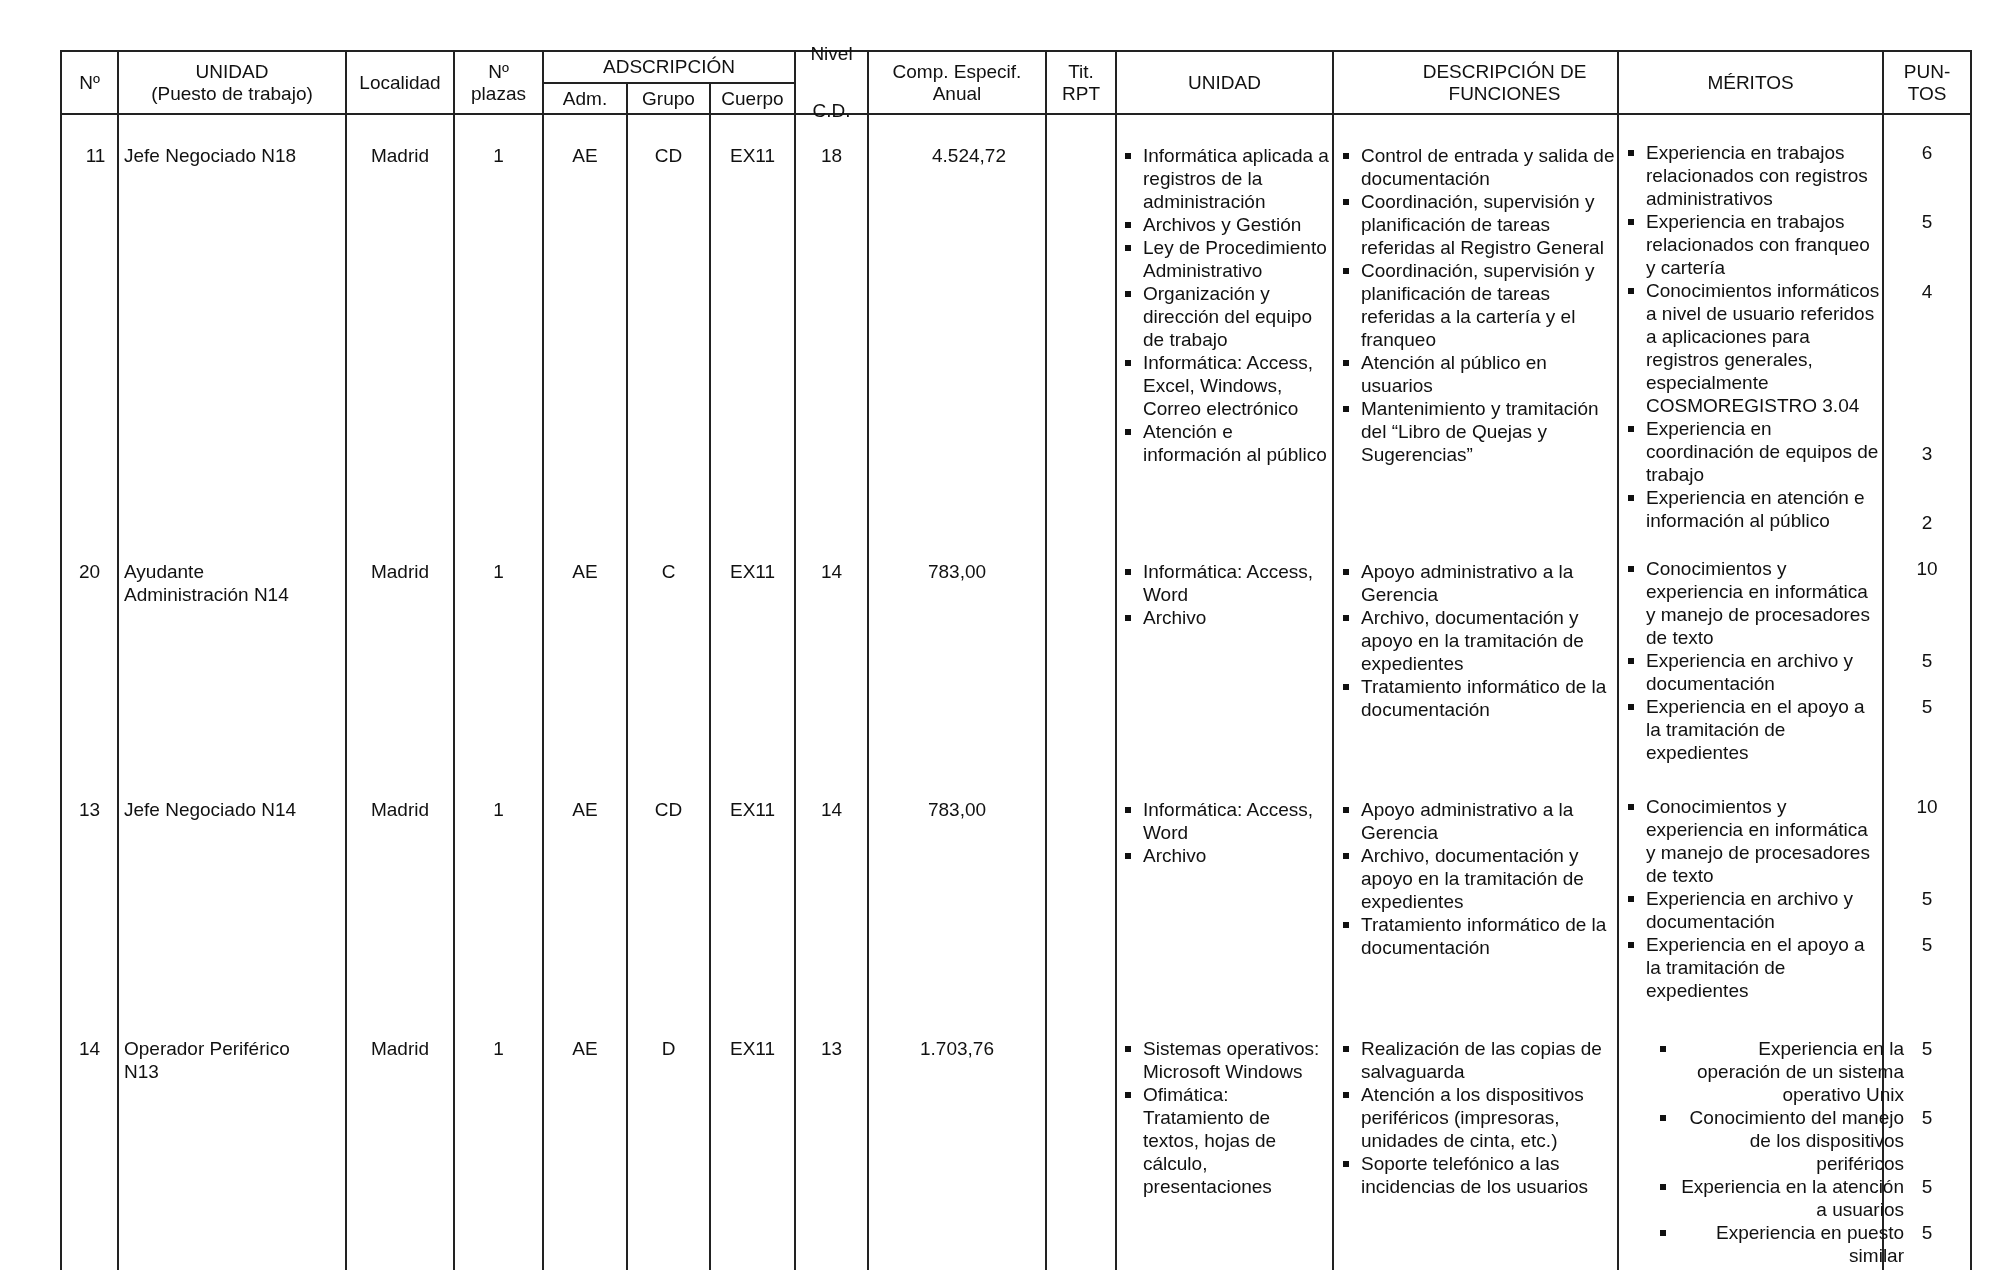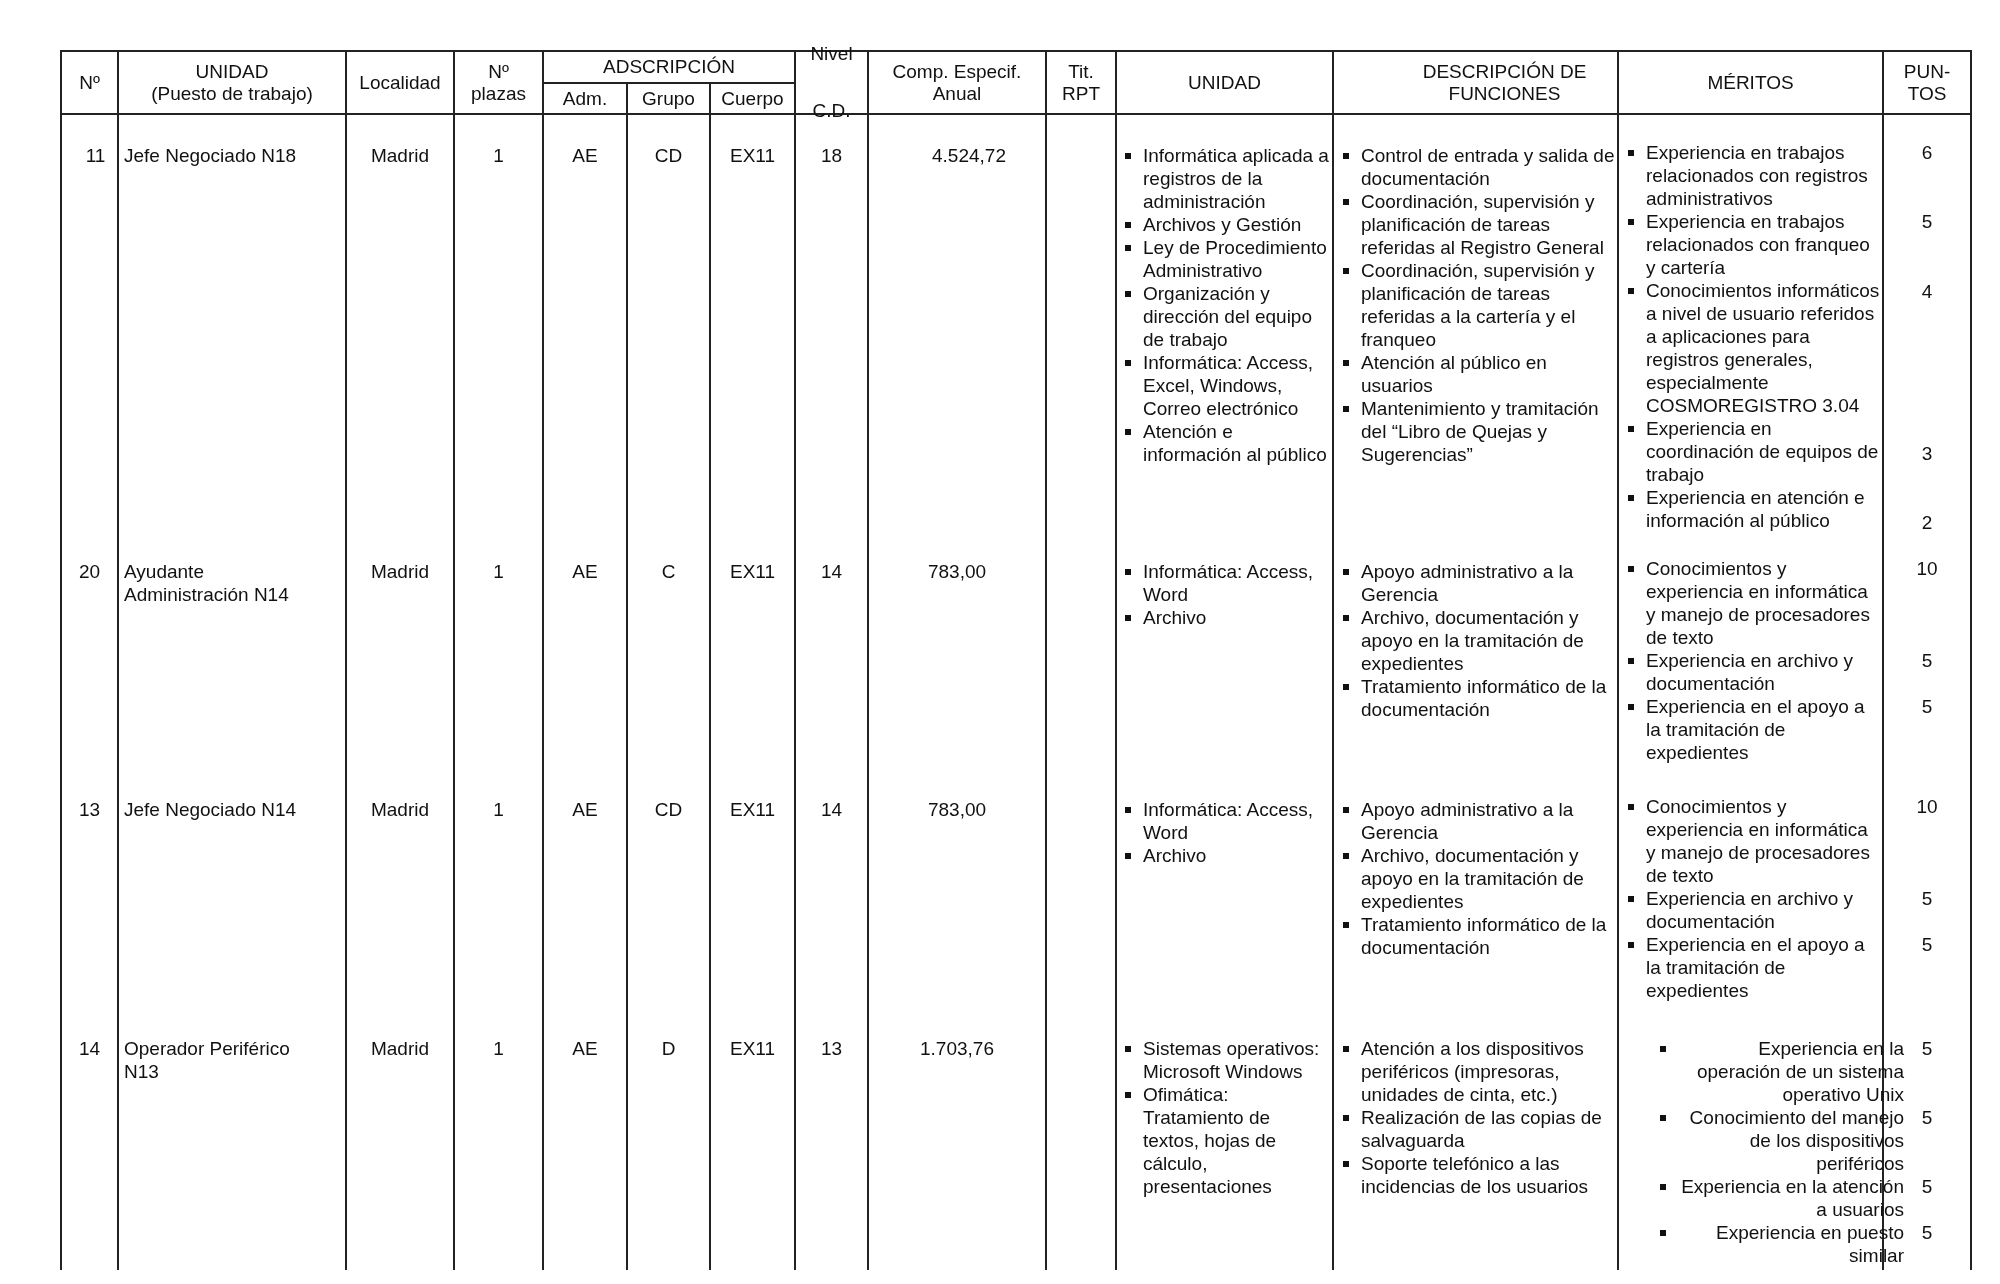--- a/index.html
+++ b/index.html
@@ -215,22 +215,22 @@
   <div class="cell c" style="left:711px; top:1037px; width:83px;">EX11</div>
   <div class="cell c" style="left:796px; top:1037px; width:71px;">13</div>
   <div class="cell c" style="left:869px; top:1037px; width:176px;">1.703,76</div>
   <div class="cell c" style="left:1047px; top:1037px; width:68px;"></div>
 
   <ul class="b cell" style="left:1119px; top:1037px; width:210px;">
     <li>Sistemas operativos: Microsoft Windows</li>
     <li>Ofimática: Tratamiento de textos, hojas de cálculo, presentaciones</li>
   </ul>
   <ul class="b cell" style="left:1337px; top:1037px; width:278px;">
+    <li>Realización de las copias de salvaguarda</li>
     <li>Atención a los dispositivos periféricos (impresoras, unidades de cinta, etc.)</li>
-    <li>Realización de las copias de salvaguarda</li>
     <li>Soporte telefónico a las incidencias de los usuarios</li>
   </ul>
   <ul class="b cell" style="left:1654px; top:1037px; width:250px;text-align:right;">
     <li>Experiencia en la operación de un sistema operativo Unix</li>
     <li>Conocimiento del manejo de los dispositivos periféricos</li>
     <li>Experiencia en la atención a  usuarios</li>
     <li>Experiencia en puesto similar</li>
   </ul>
   <div class="pts" style="left:1883px; top:1037px;">5</div>
   <div class="pts" style="left:1883px; top:1106px;">5</div>

